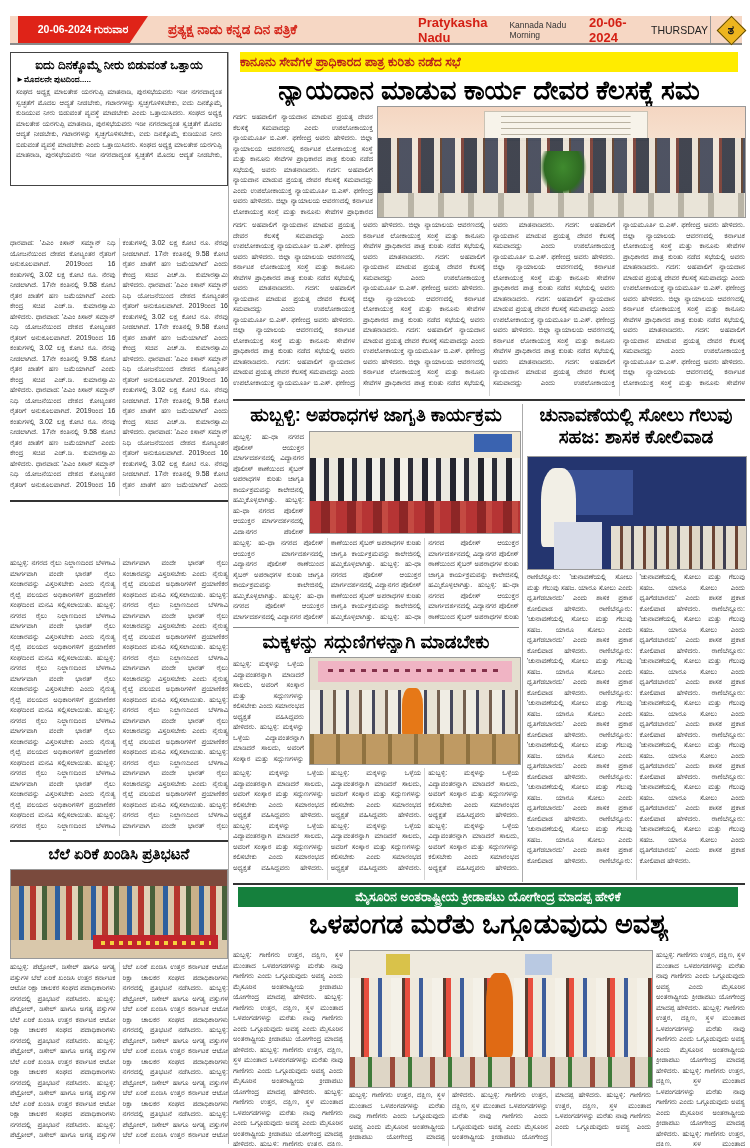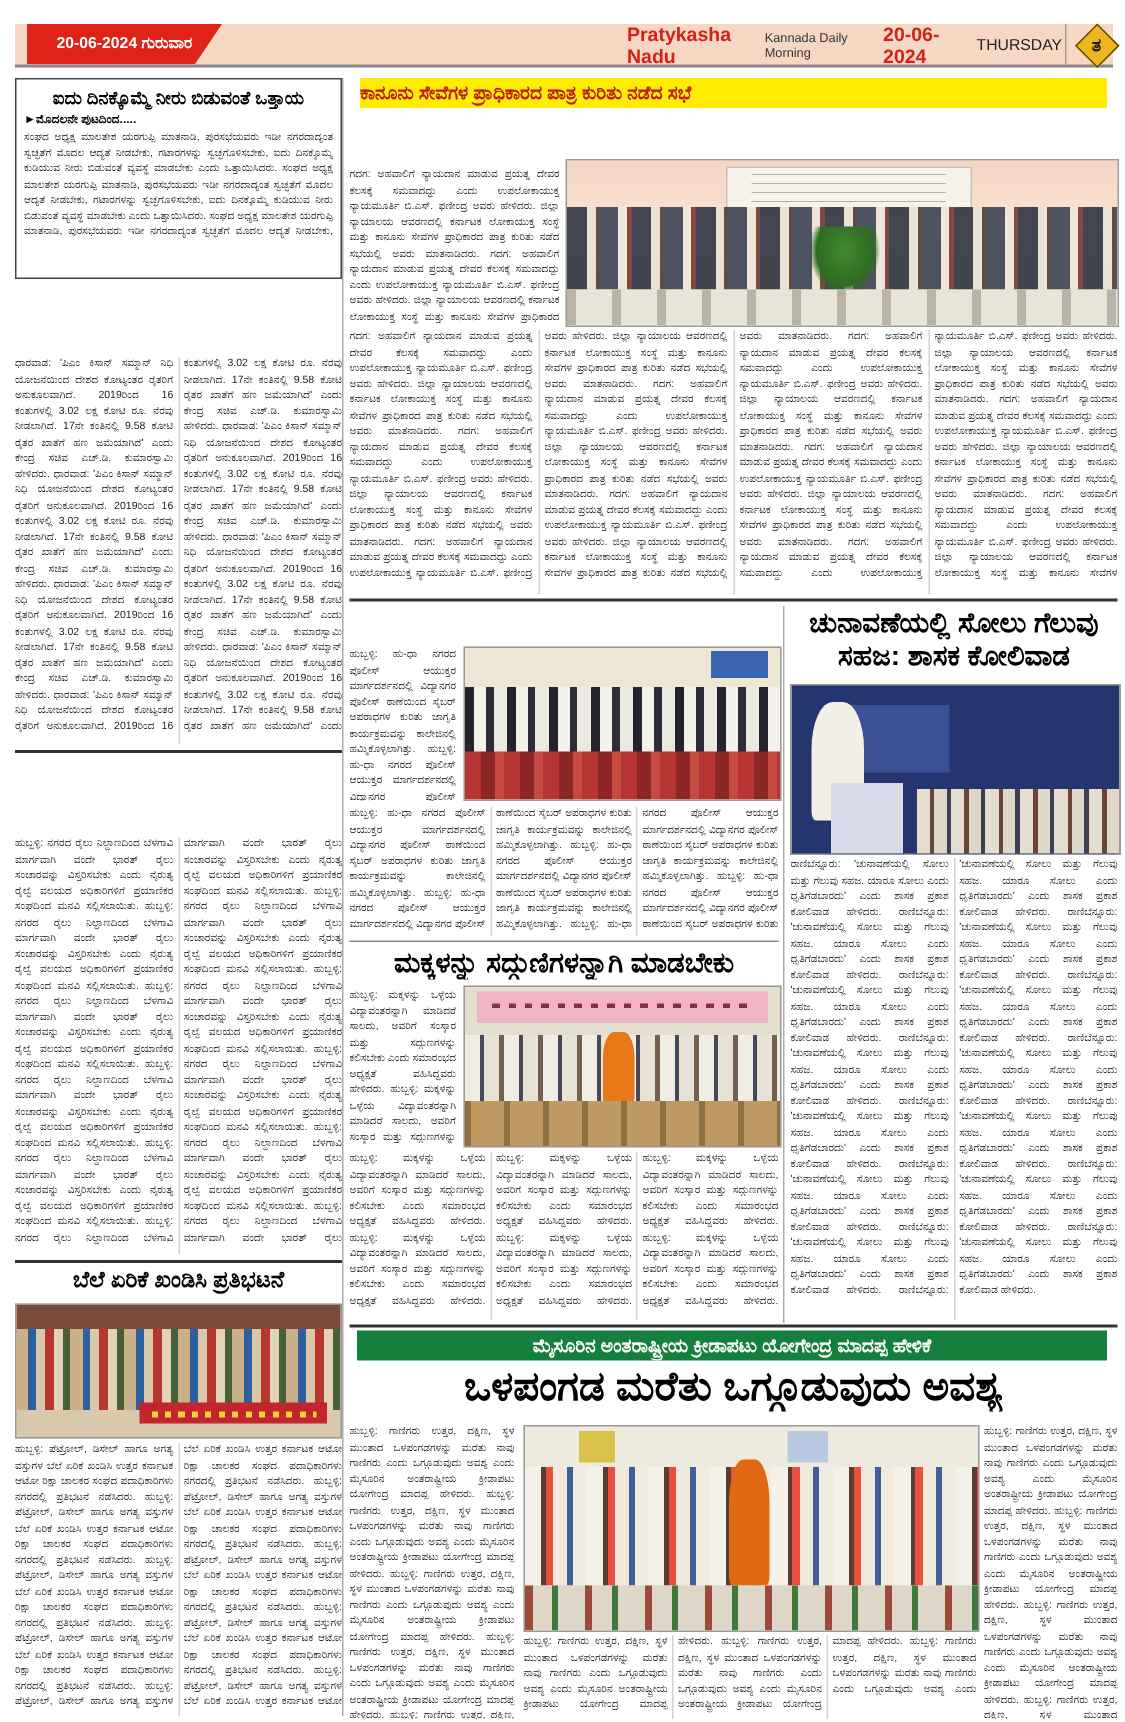--- a/index.html
+++ b/index.html
@@ -137,23 +137,24 @@
   .ph-books .tbl{left:0;top:78%;width:100%;height:22%;background:#ded6c6;
      background-image:repeating-linear-gradient(90deg,#9c4a3a 0 5px,transparent 5px 18px,#3f7a3a 18px 22px,transparent 22px 40px);}
 </style>
 </head>
 <body>
 
 <div class="pg">
 
   <div class="abs strip">
     <div class="abs badge">20-06-2024 ಗುರುವಾರ</div>
+    <div class="abs mast-kn">ಪ್ರತ್ಯಕ್ಷ ನಾಡು ಕನ್ನಡ ದಿನ ಪತ್ರಿಕೆ</div>
     <div class="abs mast-en">
       <span class="nm">Pratykasha Nadu</span>
-      <span class="tg">Kannada Daily Morning</span>
+      <span class="tg">Kannada Nadu Morning</span>
       <span class="dt">20-06-2024</span>
       <span class="dy">THURSDAY</span>
     </div>
     <div class="abs hdiv"></div>
     <div class="abs logo-wrap">
       <div class="logo-d"></div>
       <div class="logo-g">ತ</div>
     </div>
   </div>
 
@@ -175,31 +176,33 @@
   <div class="ph pp-photo ph-protest">
     <div class="top"></div>
     <div class="crowd"></div>
     <div class="bnr"></div>
   </div>
   <div class="abs bt c2 pp-body">ಹುಬ್ಬಳ್ಳಿ: ಪೆಟ್ರೋಲ್, ಡಿಸೇಲ್ ಹಾಗೂ ಅಗತ್ಯ ವಸ್ತುಗಳ ಬೆಲೆ ಏರಿಕೆ ಖಂಡಿಸಿ ಉತ್ತರ ಕರ್ನಾಟಕ ಆಟೋ ರಿಕ್ಷಾ ಚಾಲಕರ ಸಂಘದ ಪದಾಧಿಕಾರಿಗಳು ನಗರದಲ್ಲಿ ಪ್ರತಿಭಟನೆ ನಡೆಸಿದರು. ಹುಬ್ಬಳ್ಳಿ: ಪೆಟ್ರೋಲ್, ಡಿಸೇಲ್ ಹಾಗೂ ಅಗತ್ಯ ವಸ್ತುಗಳ ಬೆಲೆ ಏರಿಕೆ ಖಂಡಿಸಿ ಉತ್ತರ ಕರ್ನಾಟಕ ಆಟೋ ರಿಕ್ಷಾ ಚಾಲಕರ ಸಂಘದ ಪದಾಧಿಕಾರಿಗಳು ನಗರದಲ್ಲಿ ಪ್ರತಿಭಟನೆ ನಡೆಸಿದರು. ಹುಬ್ಬಳ್ಳಿ: ಪೆಟ್ರೋಲ್, ಡಿಸೇಲ್ ಹಾಗೂ ಅಗತ್ಯ ವಸ್ತುಗಳ ಬೆಲೆ ಏರಿಕೆ ಖಂಡಿಸಿ ಉತ್ತರ ಕರ್ನಾಟಕ ಆಟೋ ರಿಕ್ಷಾ ಚಾಲಕರ ಸಂಘದ ಪದಾಧಿಕಾರಿಗಳು ನಗರದಲ್ಲಿ ಪ್ರತಿಭಟನೆ ನಡೆಸಿದರು. ಹುಬ್ಬಳ್ಳಿ: ಪೆಟ್ರೋಲ್, ಡಿಸೇಲ್ ಹಾಗೂ ಅಗತ್ಯ ವಸ್ತುಗಳ ಬೆಲೆ ಏರಿಕೆ ಖಂಡಿಸಿ ಉತ್ತರ ಕರ್ನಾಟಕ ಆಟೋ ರಿಕ್ಷಾ ಚಾಲಕರ ಸಂಘದ ಪದಾಧಿಕಾರಿಗಳು ನಗರದಲ್ಲಿ ಪ್ರತಿಭಟನೆ ನಡೆಸಿದರು. ಹುಬ್ಬಳ್ಳಿ: ಪೆಟ್ರೋಲ್, ಡಿಸೇಲ್ ಹಾಗೂ ಅಗತ್ಯ ವಸ್ತುಗಳ ಬೆಲೆ ಏರಿಕೆ ಖಂಡಿಸಿ ಉತ್ತರ ಕರ್ನಾಟಕ ಆಟೋ ರಿಕ್ಷಾ ಚಾಲಕರ ಸಂಘದ ಪದಾಧಿಕಾರಿಗಳು ನಗರದಲ್ಲಿ ಪ್ರತಿಭಟನೆ ನಡೆಸಿದರು. ಹುಬ್ಬಳ್ಳಿ: ಪೆಟ್ರೋಲ್, ಡಿಸೇಲ್ ಹಾಗೂ ಅಗತ್ಯ ವಸ್ತುಗಳ ಬೆಲೆ ಏರಿಕೆ ಖಂಡಿಸಿ ಉತ್ತರ ಕರ್ನಾಟಕ ಆಟೋ ರಿಕ್ಷಾ ಚಾಲಕರ ಸಂಘದ ಪದಾಧಿಕಾರಿಗಳು ನಗರದಲ್ಲಿ ಪ್ರತಿಭಟನೆ ನಡೆಸಿದರು. ಹುಬ್ಬಳ್ಳಿ: ಪೆಟ್ರೋಲ್, ಡಿಸೇಲ್ ಹಾಗೂ ಅಗತ್ಯ ವಸ್ತುಗಳ ಬೆಲೆ ಏರಿಕೆ ಖಂಡಿಸಿ ಉತ್ತರ ಕರ್ನಾಟಕ ಆಟೋ ರಿಕ್ಷಾ ಚಾಲಕರ ಸಂಘದ ಪದಾಧಿಕಾರಿಗಳು ನಗರದಲ್ಲಿ ಪ್ರತಿಭಟನೆ ನಡೆಸಿದರು. ಹುಬ್ಬಳ್ಳಿ: ಪೆಟ್ರೋಲ್, ಡಿಸೇಲ್ ಹಾಗೂ ಅಗತ್ಯ ವಸ್ತುಗಳ ಬೆಲೆ ಏರಿಕೆ ಖಂಡಿಸಿ ಉತ್ತರ ಕರ್ನಾಟಕ ಆಟೋ ರಿಕ್ಷಾ ಚಾಲಕರ ಸಂಘದ ಪದಾಧಿಕಾರಿಗಳು ನಗರದಲ್ಲಿ ಪ್ರತಿಭಟನೆ ನಡೆಸಿದರು. ಹುಬ್ಬಳ್ಳಿ: ಪೆಟ್ರೋಲ್, ಡಿಸೇಲ್ ಹಾಗೂ ಅಗತ್ಯ ವಸ್ತುಗಳ ಬೆಲೆ ಏರಿಕೆ ಖಂಡಿಸಿ ಉತ್ತರ ಕರ್ನಾಟಕ ಆಟೋ ರಿಕ್ಷಾ ಚಾಲಕರ ಸಂಘದ ಪದಾಧಿಕಾರಿಗಳು ನಗರದಲ್ಲಿ ಪ್ರತಿಭಟನೆ ನಡೆಸಿದರು.</div>
 
   <div class="abs vrule vr-main"></div>
 
   <div class="abs kick-y">ಕಾನೂನು ಸೇವೆಗಳ ಪ್ರಾಧಿಕಾರದ ಪಾತ್ರ ಕುರಿತು ನಡೆದ ಸಭೆ</div>
+  <div class="abs hd ctr main-title">ನ್ಯಾಯದಾನ ಮಾಡುವ ಕಾರ್ಯ ದೇವರ ಕೆಲಸಕ್ಕೆ ಸಮ</div>
   <div class="abs bt main-lede">ಗದಗ: ಅಹವಾಲಿಗೆ ನ್ಯಾಯದಾನ ಮಾಡುವ ಪ್ರಯತ್ನ ದೇವರ ಕೆಲಸಕ್ಕೆ ಸಮವಾದದ್ದು ಎಂದು ಉಪಲೋಕಾಯುಕ್ತ ನ್ಯಾಯಮೂರ್ತಿ ಬಿ.ಎಸ್. ಫಣೀಂದ್ರ ಅವರು ಹೇಳಿದರು. ಜಿಲ್ಲಾ ನ್ಯಾಯಾಲಯ ಆವರಣದಲ್ಲಿ ಕರ್ನಾಟಕ ಲೋಕಾಯುಕ್ತ ಸಂಸ್ಥೆ ಮತ್ತು ಕಾನೂನು ಸೇವೆಗಳ ಪ್ರಾಧಿಕಾರದ ಪಾತ್ರ ಕುರಿತು ನಡೆದ ಸಭೆಯಲ್ಲಿ ಅವರು ಮಾತನಾಡಿದರು. ಗದಗ: ಅಹವಾಲಿಗೆ ನ್ಯಾಯದಾನ ಮಾಡುವ ಪ್ರಯತ್ನ ದೇವರ ಕೆಲಸಕ್ಕೆ ಸಮವಾದದ್ದು ಎಂದು ಉಪಲೋಕಾಯುಕ್ತ ನ್ಯಾಯಮೂರ್ತಿ ಬಿ.ಎಸ್. ಫಣೀಂದ್ರ ಅವರು ಹೇಳಿದರು. ಜಿಲ್ಲಾ ನ್ಯಾಯಾಲಯ ಆವರಣದಲ್ಲಿ ಕರ್ನಾಟಕ ಲೋಕಾಯುಕ್ತ ಸಂಸ್ಥೆ ಮತ್ತು ಕಾನೂನು ಸೇವೆಗಳ ಪ್ರಾಧಿಕಾರದ ಪಾತ್ರ ಕುರಿತು ನಡೆದ ಸಭೆಯಲ್ಲಿ ಅವರು ಮಾತನಾಡಿದರು. ಗದಗ: ಅಹವಾಲಿಗೆ ನ್ಯಾಯದಾನ ಮಾಡುವ ಪ್ರಯತ್ನ ದೇವರ ಕೆಲಸಕ್ಕೆ ಸಮವಾದದ್ದು ಎಂದು ಉಪಲೋಕಾಯುಕ್ತ ನ್ಯಾಯಮೂರ್ತಿ ಬಿ.ಎಸ್. ಫಣೀಂದ್ರ ಅವರು ಹೇಳಿದರು. ಜಿಲ್ಲಾ ನ್ಯಾಯಾಲಯ ಆವರಣದಲ್ಲಿ ಕರ್ನಾಟಕ ಲೋಕಾಯುಕ್ತ ಸಂಸ್ಥೆ ಮತ್ತು ಕಾನೂನು ಸೇವೆಗಳ ಪ್ರಾಧಿಕಾರದ ಪಾತ್ರ ಕುರಿತು ನಡೆದ ಸಭೆಯಲ್ಲಿ ಅವರು ಮಾತನಾಡಿದರು.</div>
   <div class="ph main-photo ph-stage">
     <div class="bnr"></div>
     <div class="ppl"></div>
     <div class="plant"></div>
     <div class="tbl"></div>
   </div>
   <div class="abs bt c4 main-body">ಗದಗ: ಅಹವಾಲಿಗೆ ನ್ಯಾಯದಾನ ಮಾಡುವ ಪ್ರಯತ್ನ ದೇವರ ಕೆಲಸಕ್ಕೆ ಸಮವಾದದ್ದು ಎಂದು ಉಪಲೋಕಾಯುಕ್ತ ನ್ಯಾಯಮೂರ್ತಿ ಬಿ.ಎಸ್. ಫಣೀಂದ್ರ ಅವರು ಹೇಳಿದರು. ಜಿಲ್ಲಾ ನ್ಯಾಯಾಲಯ ಆವರಣದಲ್ಲಿ ಕರ್ನಾಟಕ ಲೋಕಾಯುಕ್ತ ಸಂಸ್ಥೆ ಮತ್ತು ಕಾನೂನು ಸೇವೆಗಳ ಪ್ರಾಧಿಕಾರದ ಪಾತ್ರ ಕುರಿತು ನಡೆದ ಸಭೆಯಲ್ಲಿ ಅವರು ಮಾತನಾಡಿದರು. ಗದಗ: ಅಹವಾಲಿಗೆ ನ್ಯಾಯದಾನ ಮಾಡುವ ಪ್ರಯತ್ನ ದೇವರ ಕೆಲಸಕ್ಕೆ ಸಮವಾದದ್ದು ಎಂದು ಉಪಲೋಕಾಯುಕ್ತ ನ್ಯಾಯಮೂರ್ತಿ ಬಿ.ಎಸ್. ಫಣೀಂದ್ರ ಅವರು ಹೇಳಿದರು. ಜಿಲ್ಲಾ ನ್ಯಾಯಾಲಯ ಆವರಣದಲ್ಲಿ ಕರ್ನಾಟಕ ಲೋಕಾಯುಕ್ತ ಸಂಸ್ಥೆ ಮತ್ತು ಕಾನೂನು ಸೇವೆಗಳ ಪ್ರಾಧಿಕಾರದ ಪಾತ್ರ ಕುರಿತು ನಡೆದ ಸಭೆಯಲ್ಲಿ ಅವರು ಮಾತನಾಡಿದರು. ಗದಗ: ಅಹವಾಲಿಗೆ ನ್ಯಾಯದಾನ ಮಾಡುವ ಪ್ರಯತ್ನ ದೇವರ ಕೆಲಸಕ್ಕೆ ಸಮವಾದದ್ದು ಎಂದು ಉಪಲೋಕಾಯುಕ್ತ ನ್ಯಾಯಮೂರ್ತಿ ಬಿ.ಎಸ್. ಫಣೀಂದ್ರ ಅವರು ಹೇಳಿದರು. ಜಿಲ್ಲಾ ನ್ಯಾಯಾಲಯ ಆವರಣದಲ್ಲಿ ಕರ್ನಾಟಕ ಲೋಕಾಯುಕ್ತ ಸಂಸ್ಥೆ ಮತ್ತು ಕಾನೂನು ಸೇವೆಗಳ ಪ್ರಾಧಿಕಾರದ ಪಾತ್ರ ಕುರಿತು ನಡೆದ ಸಭೆಯಲ್ಲಿ ಅವರು ಮಾತನಾಡಿದರು. ಗದಗ: ಅಹವಾಲಿಗೆ ನ್ಯಾಯದಾನ ಮಾಡುವ ಪ್ರಯತ್ನ ದೇವರ ಕೆಲಸಕ್ಕೆ ಸಮವಾದದ್ದು ಎಂದು ಉಪಲೋಕಾಯುಕ್ತ ನ್ಯಾಯಮೂರ್ತಿ ಬಿ.ಎಸ್. ಫಣೀಂದ್ರ ಅವರು ಹೇಳಿದರು. ಜಿಲ್ಲಾ ನ್ಯಾಯಾಲಯ ಆವರಣದಲ್ಲಿ ಕರ್ನಾಟಕ ಲೋಕಾಯುಕ್ತ ಸಂಸ್ಥೆ ಮತ್ತು ಕಾನೂನು ಸೇವೆಗಳ ಪ್ರಾಧಿಕಾರದ ಪಾತ್ರ ಕುರಿತು ನಡೆದ ಸಭೆಯಲ್ಲಿ ಅವರು ಮಾತನಾಡಿದರು. ಗದಗ: ಅಹವಾಲಿಗೆ ನ್ಯಾಯದಾನ ಮಾಡುವ ಪ್ರಯತ್ನ ದೇವರ ಕೆಲಸಕ್ಕೆ ಸಮವಾದದ್ದು ಎಂದು ಉಪಲೋಕಾಯುಕ್ತ ನ್ಯಾಯಮೂರ್ತಿ ಬಿ.ಎಸ್. ಫಣೀಂದ್ರ ಅವರು ಹೇಳಿದರು. ಜಿಲ್ಲಾ ನ್ಯಾಯಾಲಯ ಆವರಣದಲ್ಲಿ ಕರ್ನಾಟಕ ಲೋಕಾಯುಕ್ತ ಸಂಸ್ಥೆ ಮತ್ತು ಕಾನೂನು ಸೇವೆಗಳ ಪ್ರಾಧಿಕಾರದ ಪಾತ್ರ ಕುರಿತು ನಡೆದ ಸಭೆಯಲ್ಲಿ ಅವರು ಮಾತನಾಡಿದರು. ಗದಗ: ಅಹವಾಲಿಗೆ ನ್ಯಾಯದಾನ ಮಾಡುವ ಪ್ರಯತ್ನ ದೇವರ ಕೆಲಸಕ್ಕೆ ಸಮವಾದದ್ದು ಎಂದು ಉಪಲೋಕಾಯುಕ್ತ ನ್ಯಾಯಮೂರ್ತಿ ಬಿ.ಎಸ್. ಫಣೀಂದ್ರ ಅವರು ಹೇಳಿದರು. ಜಿಲ್ಲಾ ನ್ಯಾಯಾಲಯ ಆವರಣದಲ್ಲಿ ಕರ್ನಾಟಕ ಲೋಕಾಯುಕ್ತ ಸಂಸ್ಥೆ ಮತ್ತು ಕಾನೂನು ಸೇವೆಗಳ ಪ್ರಾಧಿಕಾರದ ಪಾತ್ರ ಕುರಿತು ನಡೆದ ಸಭೆಯಲ್ಲಿ ಅವರು ಮಾತನಾಡಿದರು. ಗದಗ: ಅಹವಾಲಿಗೆ ನ್ಯಾಯದಾನ ಮಾಡುವ ಪ್ರಯತ್ನ ದೇವರ ಕೆಲಸಕ್ಕೆ ಸಮವಾದದ್ದು ಎಂದು ಉಪಲೋಕಾಯುಕ್ತ ನ್ಯಾಯಮೂರ್ತಿ ಬಿ.ಎಸ್. ಫಣೀಂದ್ರ ಅವರು ಹೇಳಿದರು. ಜಿಲ್ಲಾ ನ್ಯಾಯಾಲಯ ಆವರಣದಲ್ಲಿ ಕರ್ನಾಟಕ ಲೋಕಾಯುಕ್ತ ಸಂಸ್ಥೆ ಮತ್ತು ಕಾನೂನು ಸೇವೆಗಳ ಪ್ರಾಧಿಕಾರದ ಪಾತ್ರ ಕುರಿತು ನಡೆದ ಸಭೆಯಲ್ಲಿ ಅವರು ಮಾತನಾಡಿದರು. ಗದಗ: ಅಹವಾಲಿಗೆ ನ್ಯಾಯದಾನ ಮಾಡುವ ಪ್ರಯತ್ನ ದೇವರ ಕೆಲಸಕ್ಕೆ ಸಮವಾದದ್ದು ಎಂದು ಉಪಲೋಕಾಯುಕ್ತ ನ್ಯಾಯಮೂರ್ತಿ ಬಿ.ಎಸ್. ಫಣೀಂದ್ರ ಅವರು ಹೇಳಿದರು. ಜಿಲ್ಲಾ ನ್ಯಾಯಾಲಯ ಆವರಣದಲ್ಲಿ ಕರ್ನಾಟಕ ಲೋಕಾಯುಕ್ತ ಸಂಸ್ಥೆ ಮತ್ತು ಕಾನೂನು ಸೇವೆಗಳ ಪ್ರಾಧಿಕಾರದ ಪಾತ್ರ ಕುರಿತು ನಡೆದ ಸಭೆಯಲ್ಲಿ ಅವರು ಮಾತನಾಡಿದರು. ಗದಗ: ಅಹವಾಲಿಗೆ ನ್ಯಾಯದಾನ ಮಾಡುವ ಪ್ರಯತ್ನ ದೇವರ ಕೆಲಸಕ್ಕೆ ಸಮವಾದದ್ದು ಎಂದು ಉಪಲೋಕಾಯುಕ್ತ ನ್ಯಾಯಮೂರ್ತಿ ಬಿ.ಎಸ್. ಫಣೀಂದ್ರ ಅವರು ಹೇಳಿದರು. ಜಿಲ್ಲಾ ನ್ಯಾಯಾಲಯ ಆವರಣದಲ್ಲಿ ಕರ್ನಾಟಕ ಲೋಕಾಯುಕ್ತ ಸಂಸ್ಥೆ ಮತ್ತು ಕಾನೂನು ಸೇವೆಗಳ ಪ್ರಾಧಿಕಾರದ ಪಾತ್ರ ಕುರಿತು ನಡೆದ ಸಭೆಯಲ್ಲಿ ಅವರು ಮಾತನಾಡಿದರು. ಗದಗ: ಅಹವಾಲಿಗೆ ನ್ಯಾಯದಾನ ಮಾಡುವ ಪ್ರಯತ್ನ ದೇವರ ಕೆಲಸಕ್ಕೆ ಸಮವಾದದ್ದು ಎಂದು ಉಪಲೋಕಾಯುಕ್ತ ನ್ಯಾಯಮೂರ್ತಿ ಬಿ.ಎಸ್. ಫಣೀಂದ್ರ ಅವರು ಹೇಳಿದರು. ಜಿಲ್ಲಾ ನ್ಯಾಯಾಲಯ ಆವರಣದಲ್ಲಿ ಕರ್ನಾಟಕ ಲೋಕಾಯುಕ್ತ ಸಂಸ್ಥೆ ಮತ್ತು ಕಾನೂನು ಸೇವೆಗಳ ಪ್ರಾಧಿಕಾರದ ಪಾತ್ರ ಕುರಿತು ನಡೆದ ಸಭೆಯಲ್ಲಿ ಅವರು ಮಾತನಾಡಿದರು. ಗದಗ: ಅಹವಾಲಿಗೆ ನ್ಯಾಯದಾನ ಮಾಡುವ ಪ್ರಯತ್ನ ದೇವರ ಕೆಲಸಕ್ಕೆ ಸಮವಾದದ್ದು ಎಂದು ಉಪಲೋಕಾಯುಕ್ತ ನ್ಯಾಯಮೂರ್ತಿ ಬಿ.ಎಸ್. ಫಣೀಂದ್ರ ಅವರು ಹೇಳಿದರು. ಜಿಲ್ಲಾ ನ್ಯಾಯಾಲಯ ಆವರಣದಲ್ಲಿ ಕರ್ನಾಟಕ ಲೋಕಾಯುಕ್ತ ಸಂಸ್ಥೆ ಮತ್ತು ಕಾನೂನು ಸೇವೆಗಳ ಪ್ರಾಧಿಕಾರದ ಪಾತ್ರ ಕುರಿತು ನಡೆದ ಸಭೆಯಲ್ಲಿ ಅವರು ಮಾತನಾಡಿದರು.</div>
 
   <div class="abs rule rr1"></div>
 
+  <div class="abs hd ctr crime-title">ಹುಬ್ಬಳ್ಳಿ: ಅಪರಾಧಗಳ ಜಾಗೃತಿ ಕಾರ್ಯಕ್ರಮ</div>
   <div class="abs bt crime-lede">ಹುಬ್ಬಳ್ಳಿ: ಹು-ಧಾ ನಗರದ ಪೊಲೀಸ್ ಆಯುಕ್ತರ ಮಾರ್ಗದರ್ಶನದಲ್ಲಿ ವಿದ್ಯಾನಗರ ಪೊಲೀಸ್ ಠಾಣೆಯಿಂದ ಸೈಬರ್ ಅಪರಾಧಗಳ ಕುರಿತು ಜಾಗೃತಿ ಕಾರ್ಯಕ್ರಮವನ್ನು ಕಾಲೇಜಿನಲ್ಲಿ ಹಮ್ಮಿಕೊಳ್ಳಲಾಗಿತ್ತು. ಹುಬ್ಬಳ್ಳಿ: ಹು-ಧಾ ನಗರದ ಪೊಲೀಸ್ ಆಯುಕ್ತರ ಮಾರ್ಗದರ್ಶನದಲ್ಲಿ ವಿದ್ಯಾನಗರ ಪೊಲೀಸ್ ಠಾಣೆಯಿಂದ ಸೈಬರ್ ಅಪರಾಧಗಳ ಕುರಿತು ಜಾಗೃತಿ ಕಾರ್ಯಕ್ರಮವನ್ನು ಕಾಲೇಜಿನಲ್ಲಿ ಹಮ್ಮಿಕೊಳ್ಳಲಾಗಿತ್ತು.</div>
   <div class="ph crime-photo ph-class">
     <div class="wall"></div>
     <div class="bnrb"></div>
     <div class="crowd"></div>
     <div class="chairs"></div>
   </div>
   <div class="abs bt c3 crime-body">ಹುಬ್ಬಳ್ಳಿ: ಹು-ಧಾ ನಗರದ ಪೊಲೀಸ್ ಆಯುಕ್ತರ ಮಾರ್ಗದರ್ಶನದಲ್ಲಿ ವಿದ್ಯಾನಗರ ಪೊಲೀಸ್ ಠಾಣೆಯಿಂದ ಸೈಬರ್ ಅಪರಾಧಗಳ ಕುರಿತು ಜಾಗೃತಿ ಕಾರ್ಯಕ್ರಮವನ್ನು ಕಾಲೇಜಿನಲ್ಲಿ ಹಮ್ಮಿಕೊಳ್ಳಲಾಗಿತ್ತು. ಹುಬ್ಬಳ್ಳಿ: ಹು-ಧಾ ನಗರದ ಪೊಲೀಸ್ ಆಯುಕ್ತರ ಮಾರ್ಗದರ್ಶನದಲ್ಲಿ ವಿದ್ಯಾನಗರ ಪೊಲೀಸ್ ಠಾಣೆಯಿಂದ ಸೈಬರ್ ಅಪರಾಧಗಳ ಕುರಿತು ಜಾಗೃತಿ ಕಾರ್ಯಕ್ರಮವನ್ನು ಕಾಲೇಜಿನಲ್ಲಿ ಹಮ್ಮಿಕೊಳ್ಳಲಾಗಿತ್ತು. ಹುಬ್ಬಳ್ಳಿ: ಹು-ಧಾ ನಗರದ ಪೊಲೀಸ್ ಆಯುಕ್ತರ ಮಾರ್ಗದರ್ಶನದಲ್ಲಿ ವಿದ್ಯಾನಗರ ಪೊಲೀಸ್ ಠಾಣೆಯಿಂದ ಸೈಬರ್ ಅಪರಾಧಗಳ ಕುರಿತು ಜಾಗೃತಿ ಕಾರ್ಯಕ್ರಮವನ್ನು ಕಾಲೇಜಿನಲ್ಲಿ ಹಮ್ಮಿಕೊಳ್ಳಲಾಗಿತ್ತು. ಹುಬ್ಬಳ್ಳಿ: ಹು-ಧಾ ನಗರದ ಪೊಲೀಸ್ ಆಯುಕ್ತರ ಮಾರ್ಗದರ್ಶನದಲ್ಲಿ ವಿದ್ಯಾನಗರ ಪೊಲೀಸ್ ಠಾಣೆಯಿಂದ ಸೈಬರ್ ಅಪರಾಧಗಳ ಕುರಿತು ಜಾಗೃತಿ ಕಾರ್ಯಕ್ರಮವನ್ನು ಕಾಲೇಜಿನಲ್ಲಿ ಹಮ್ಮಿಕೊಳ್ಳಲಾಗಿತ್ತು. ಹುಬ್ಬಳ್ಳಿ: ಹು-ಧಾ ನಗರದ ಪೊಲೀಸ್ ಆಯುಕ್ತರ ಮಾರ್ಗದರ್ಶನದಲ್ಲಿ ವಿದ್ಯಾನಗರ ಪೊಲೀಸ್ ಠಾಣೆಯಿಂದ ಸೈಬರ್ ಅಪರಾಧಗಳ ಕುರಿತು ಜಾಗೃತಿ ಕಾರ್ಯಕ್ರಮವನ್ನು ಕಾಲೇಜಿನಲ್ಲಿ ಹಮ್ಮಿಕೊಳ್ಳಲಾಗಿತ್ತು. ಹುಬ್ಬಳ್ಳಿ: ಹು-ಧಾ ನಗರದ ಪೊಲೀಸ್ ಆಯುಕ್ತರ ಮಾರ್ಗದರ್ಶನದಲ್ಲಿ ವಿದ್ಯಾನಗರ ಪೊಲೀಸ್ ಠಾಣೆಯಿಂದ ಸೈಬರ್ ಅಪರಾಧಗಳ ಕುರಿತು ಜಾಗೃತಿ ಕಾರ್ಯಕ್ರಮವನ್ನು ಕಾಲೇಜಿನಲ್ಲಿ ಹಮ್ಮಿಕೊಳ್ಳಲಾಗಿತ್ತು.</div>
 
   <div class="abs rm1"></div>

